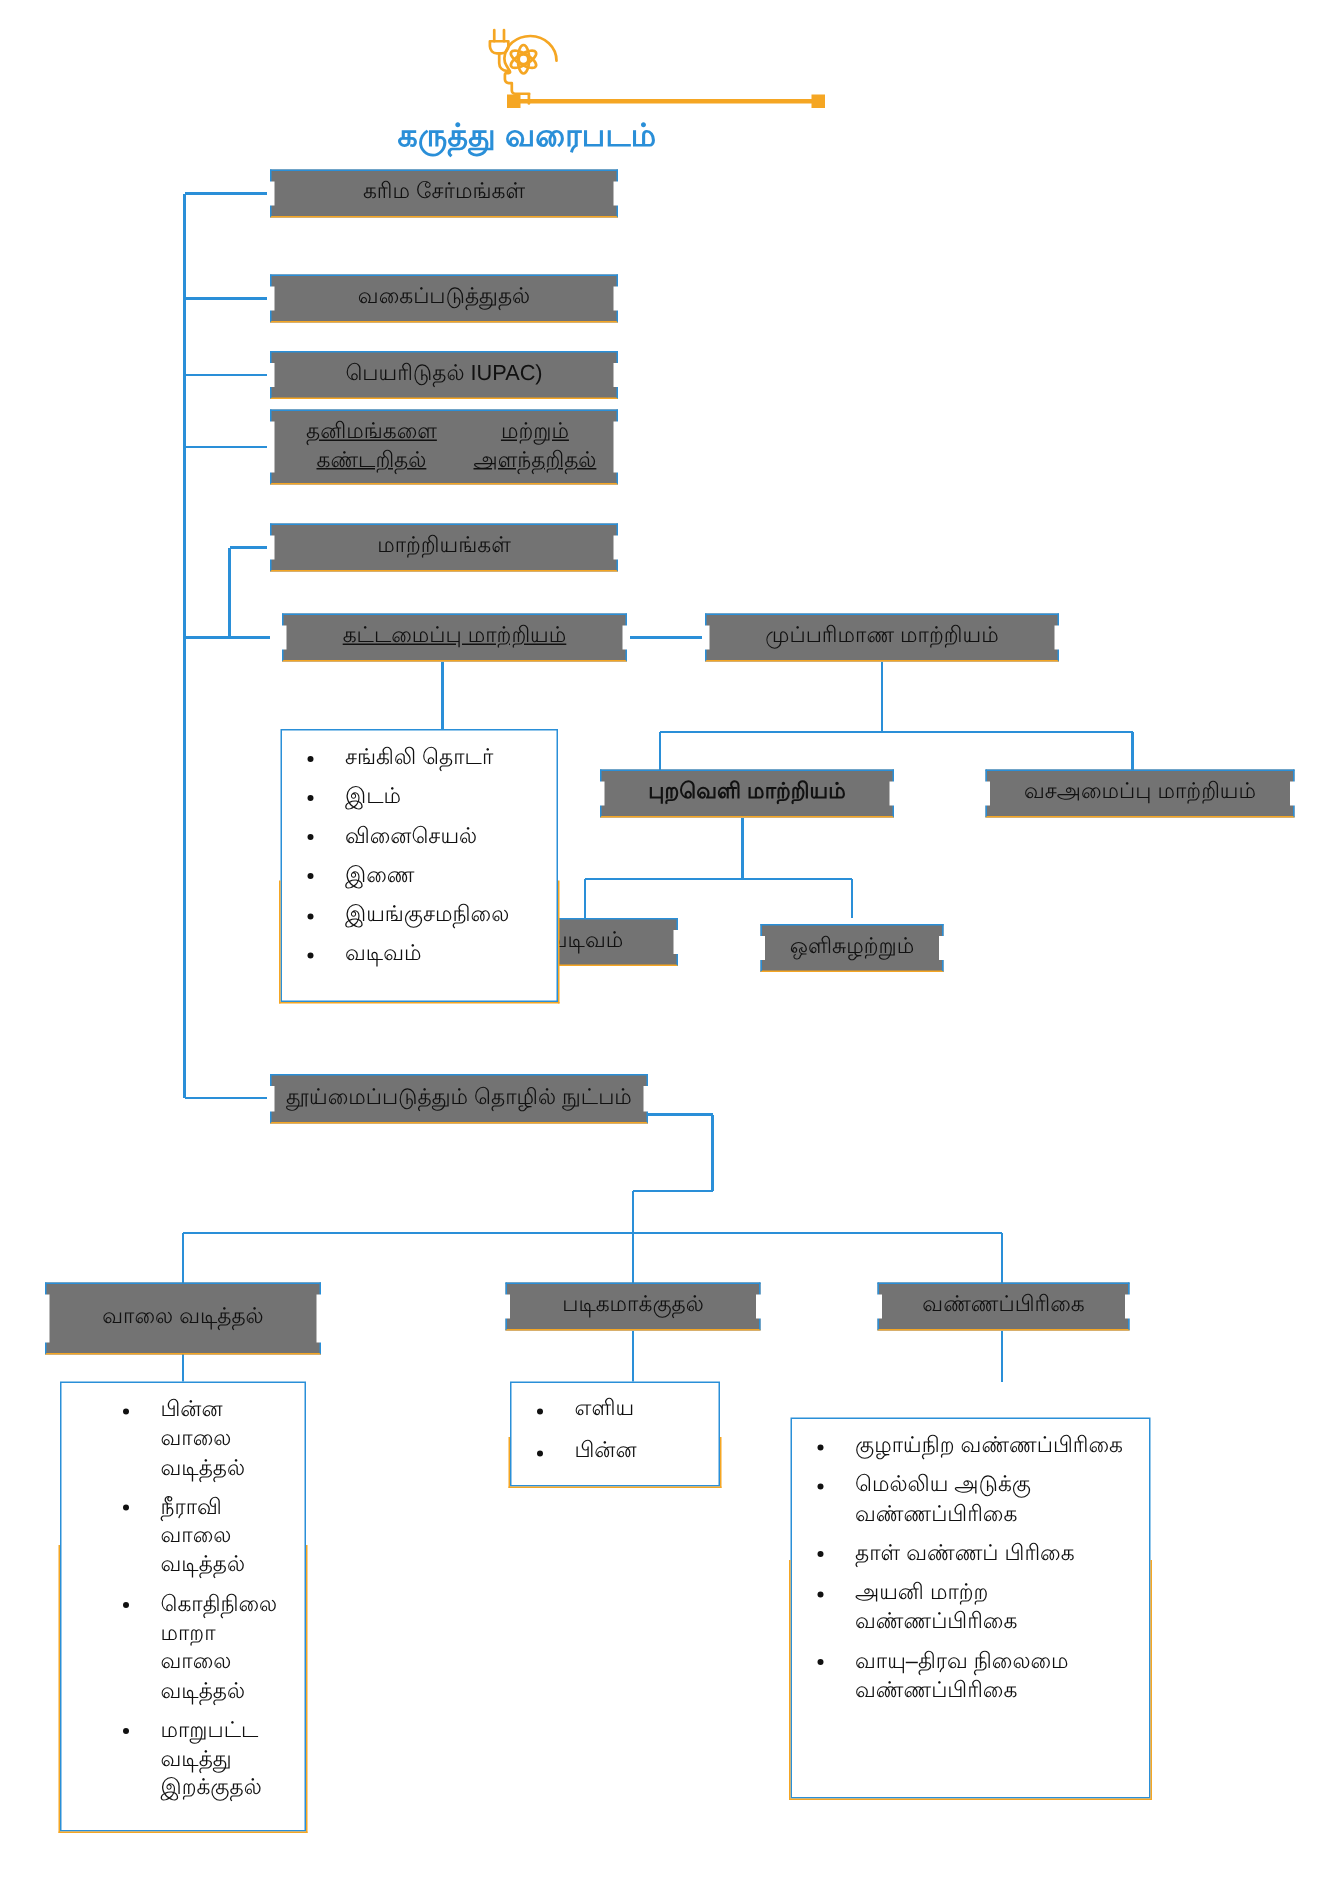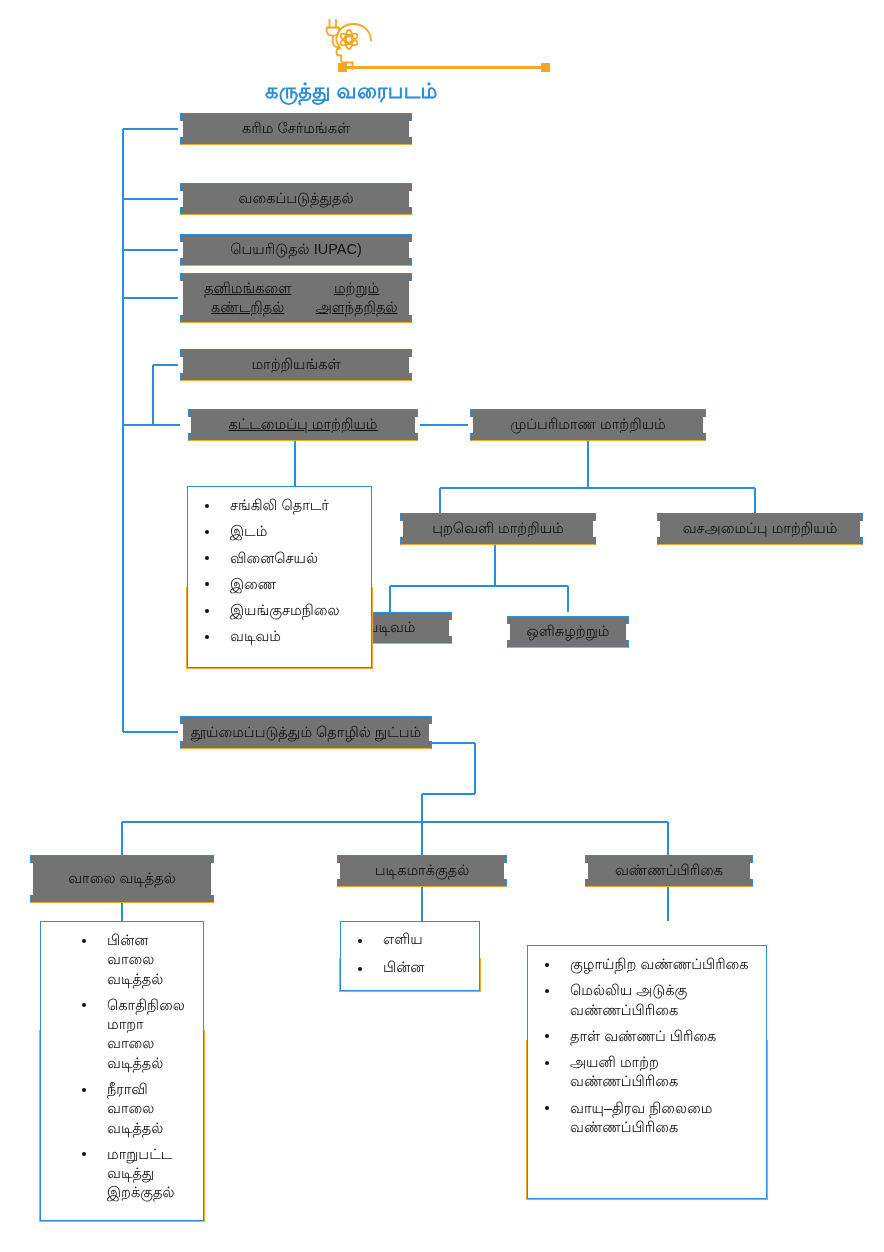--- a/index.html
+++ b/index.html
@@ -256,21 +256,21 @@
 </div>
 
 <div class="node" style="left:188px; top:409px; width:230px; height:32px;text-decoration:underline;">
   <span>கட்டமைப்பு மாற்றியம்</span>
 </div>
 
 <div class="node" style="left:470px; top:409px; width:236px; height:32px;">
   <span>முப்பரிமாண மாற்றியம்</span>
 </div>
 
-<div class="node" style="left:400px; top:513px; width:196px; height:32px;">
+<div class="node" style="left:400px; top:513px; width:196px; height:32px;font-weight:bold;">
   <span>புறவெளி மாற்றியம்</span>
 </div>
 
 <div class="node" style="left:657px; top:513px; width:206px; height:32px;">
   <span>வசஅமைப்பு மாற்றியம்</span>
 </div>
 
 <div class="node" style="left:328px; top:612px; width:124px; height:32px;">
   <span>வடிவம்</span>
 </div>
@@ -304,22 +304,22 @@
     <li><span class="bul"></span><span>இணை</span></li>
     <li><span class="bul"></span><span>இயங்குசமநிலை</span></li>
     <li><span class="bul"></span><span>வடிவம்</span></li>
   </ul>
 </div>
 
 <div class="listbox" style="left:40px; top:921px; width:164px; height:300px;padding-left:32px;">
   <div class="halo" style="height:192px;"></div>
   <ul>
     <li><span class="bul"></span><span>பின்ன வாலை வடித்தல்</span></li>
+    <li><span class="bul"></span><span>நீராவி வாலை வடித்தல்</span></li>
     <li><span class="bul"></span><span>கொதிநிலை மாறா வாலை வடித்தல்</span></li>
-    <li><span class="bul"></span><span>நீராவி வாலை வடித்தல்</span></li>
     <li><span class="bul"></span><span>மாறுபட்ட வடித்து இறக்குதல்</span></li>
   </ul>
 </div>
 
 <div class="listbox tight" style="left:340px; top:921px; width:140px; height:70px;">
   <div class="halo" style="height:34px;"></div>
   <ul>
     <li><span class="bul"></span><span>எளிய</span></li>
     <li><span class="bul"></span><span>பின்ன</span></li>
   </ul>

